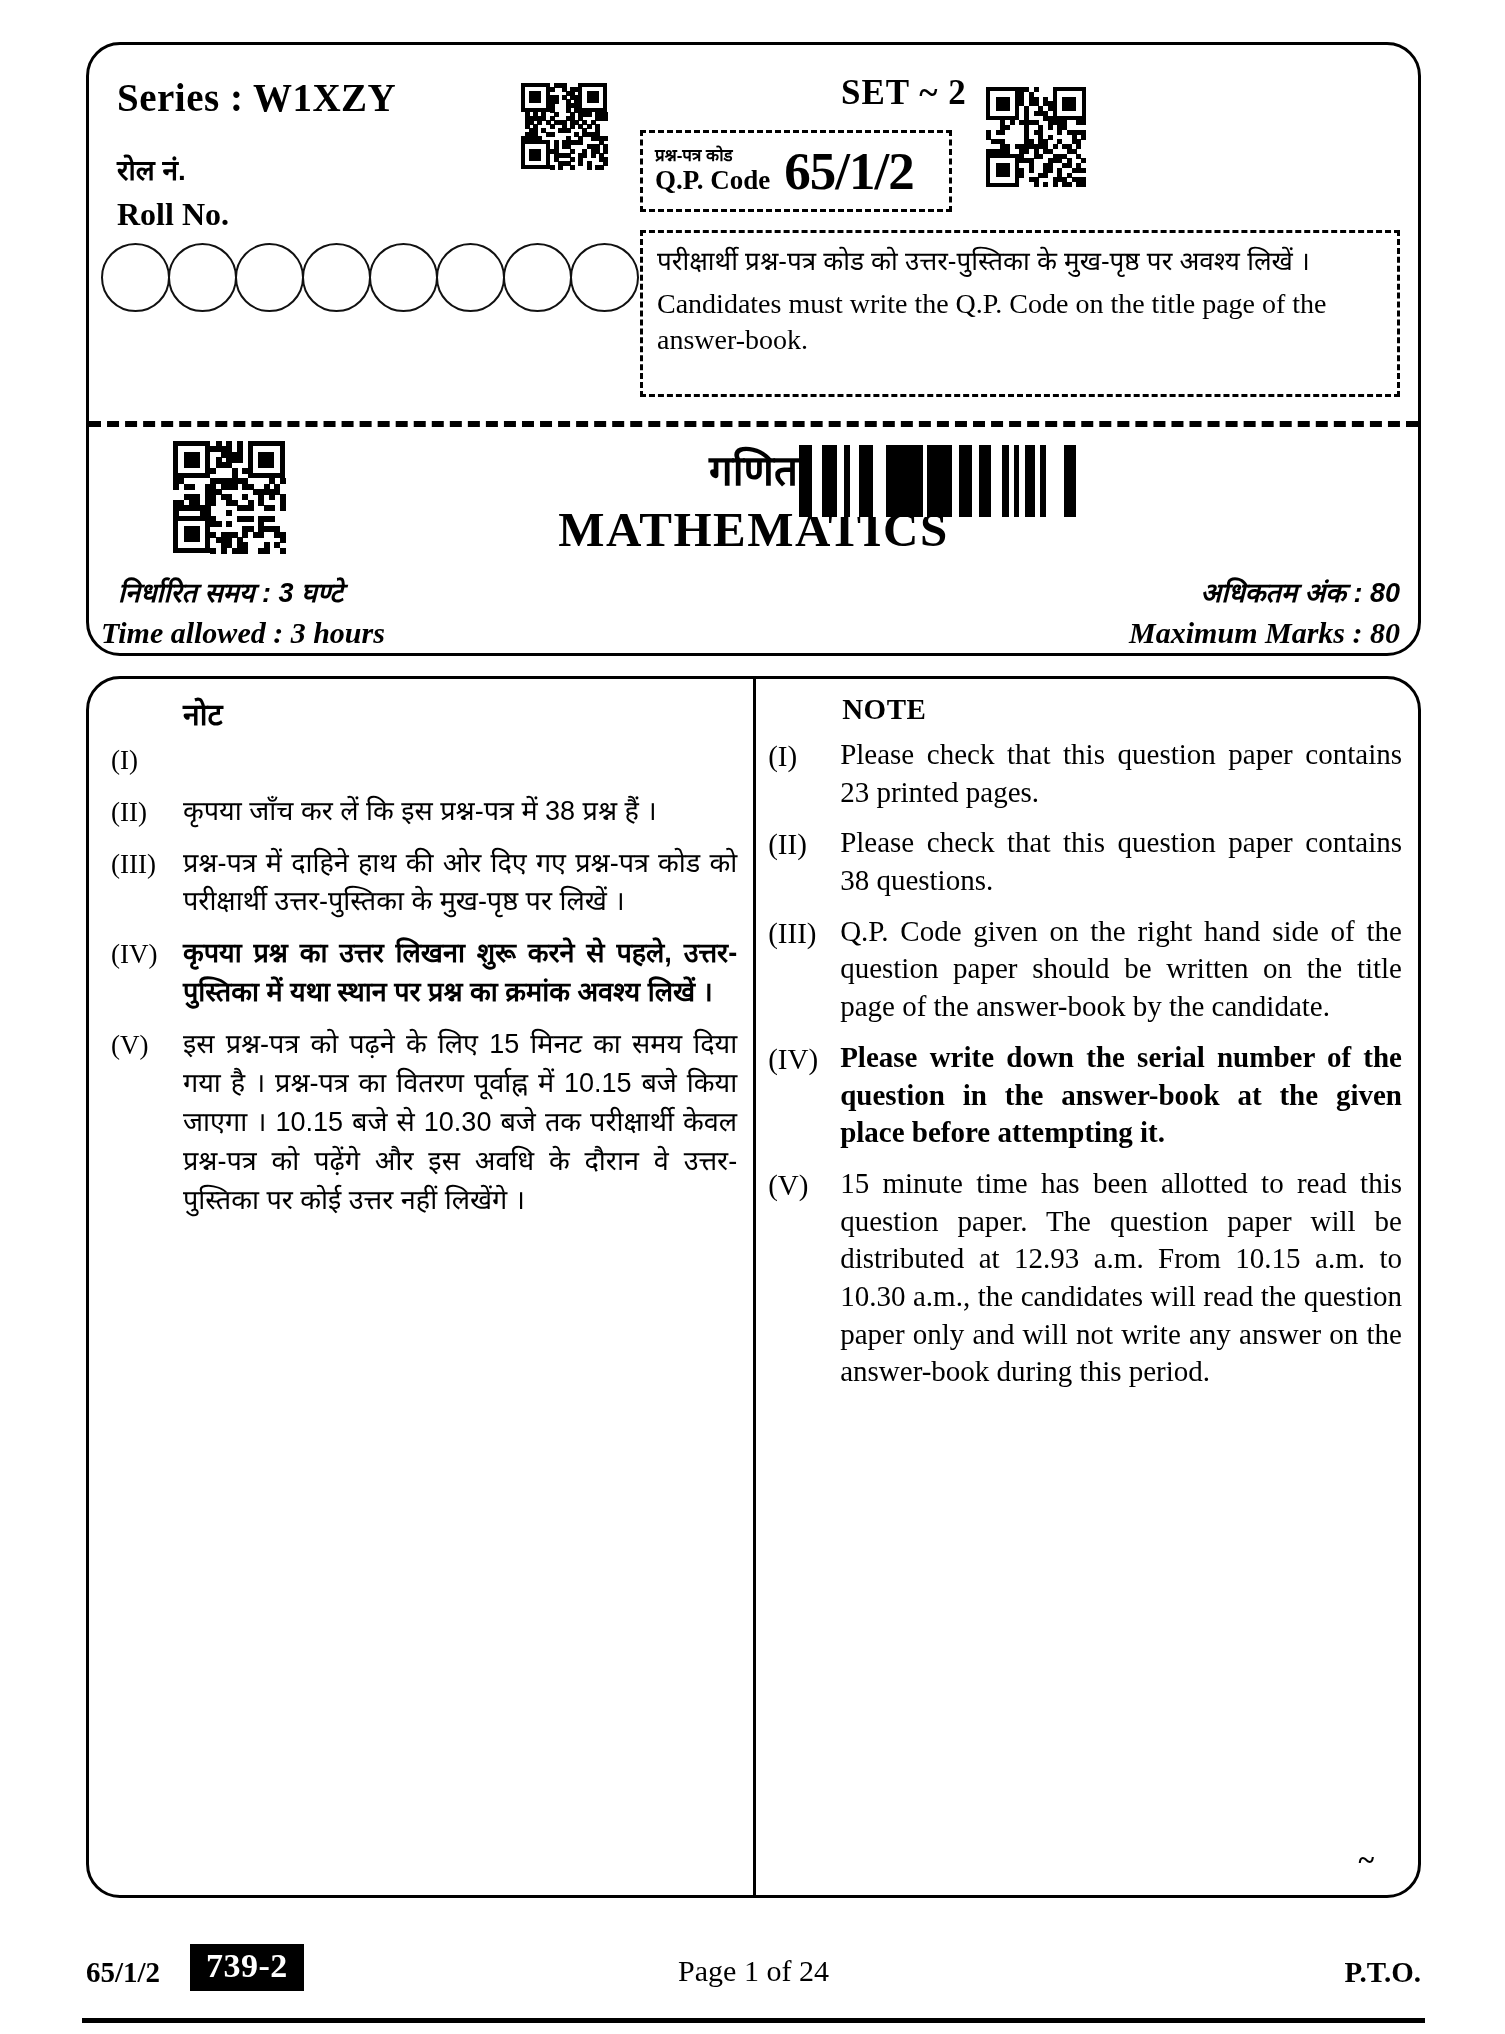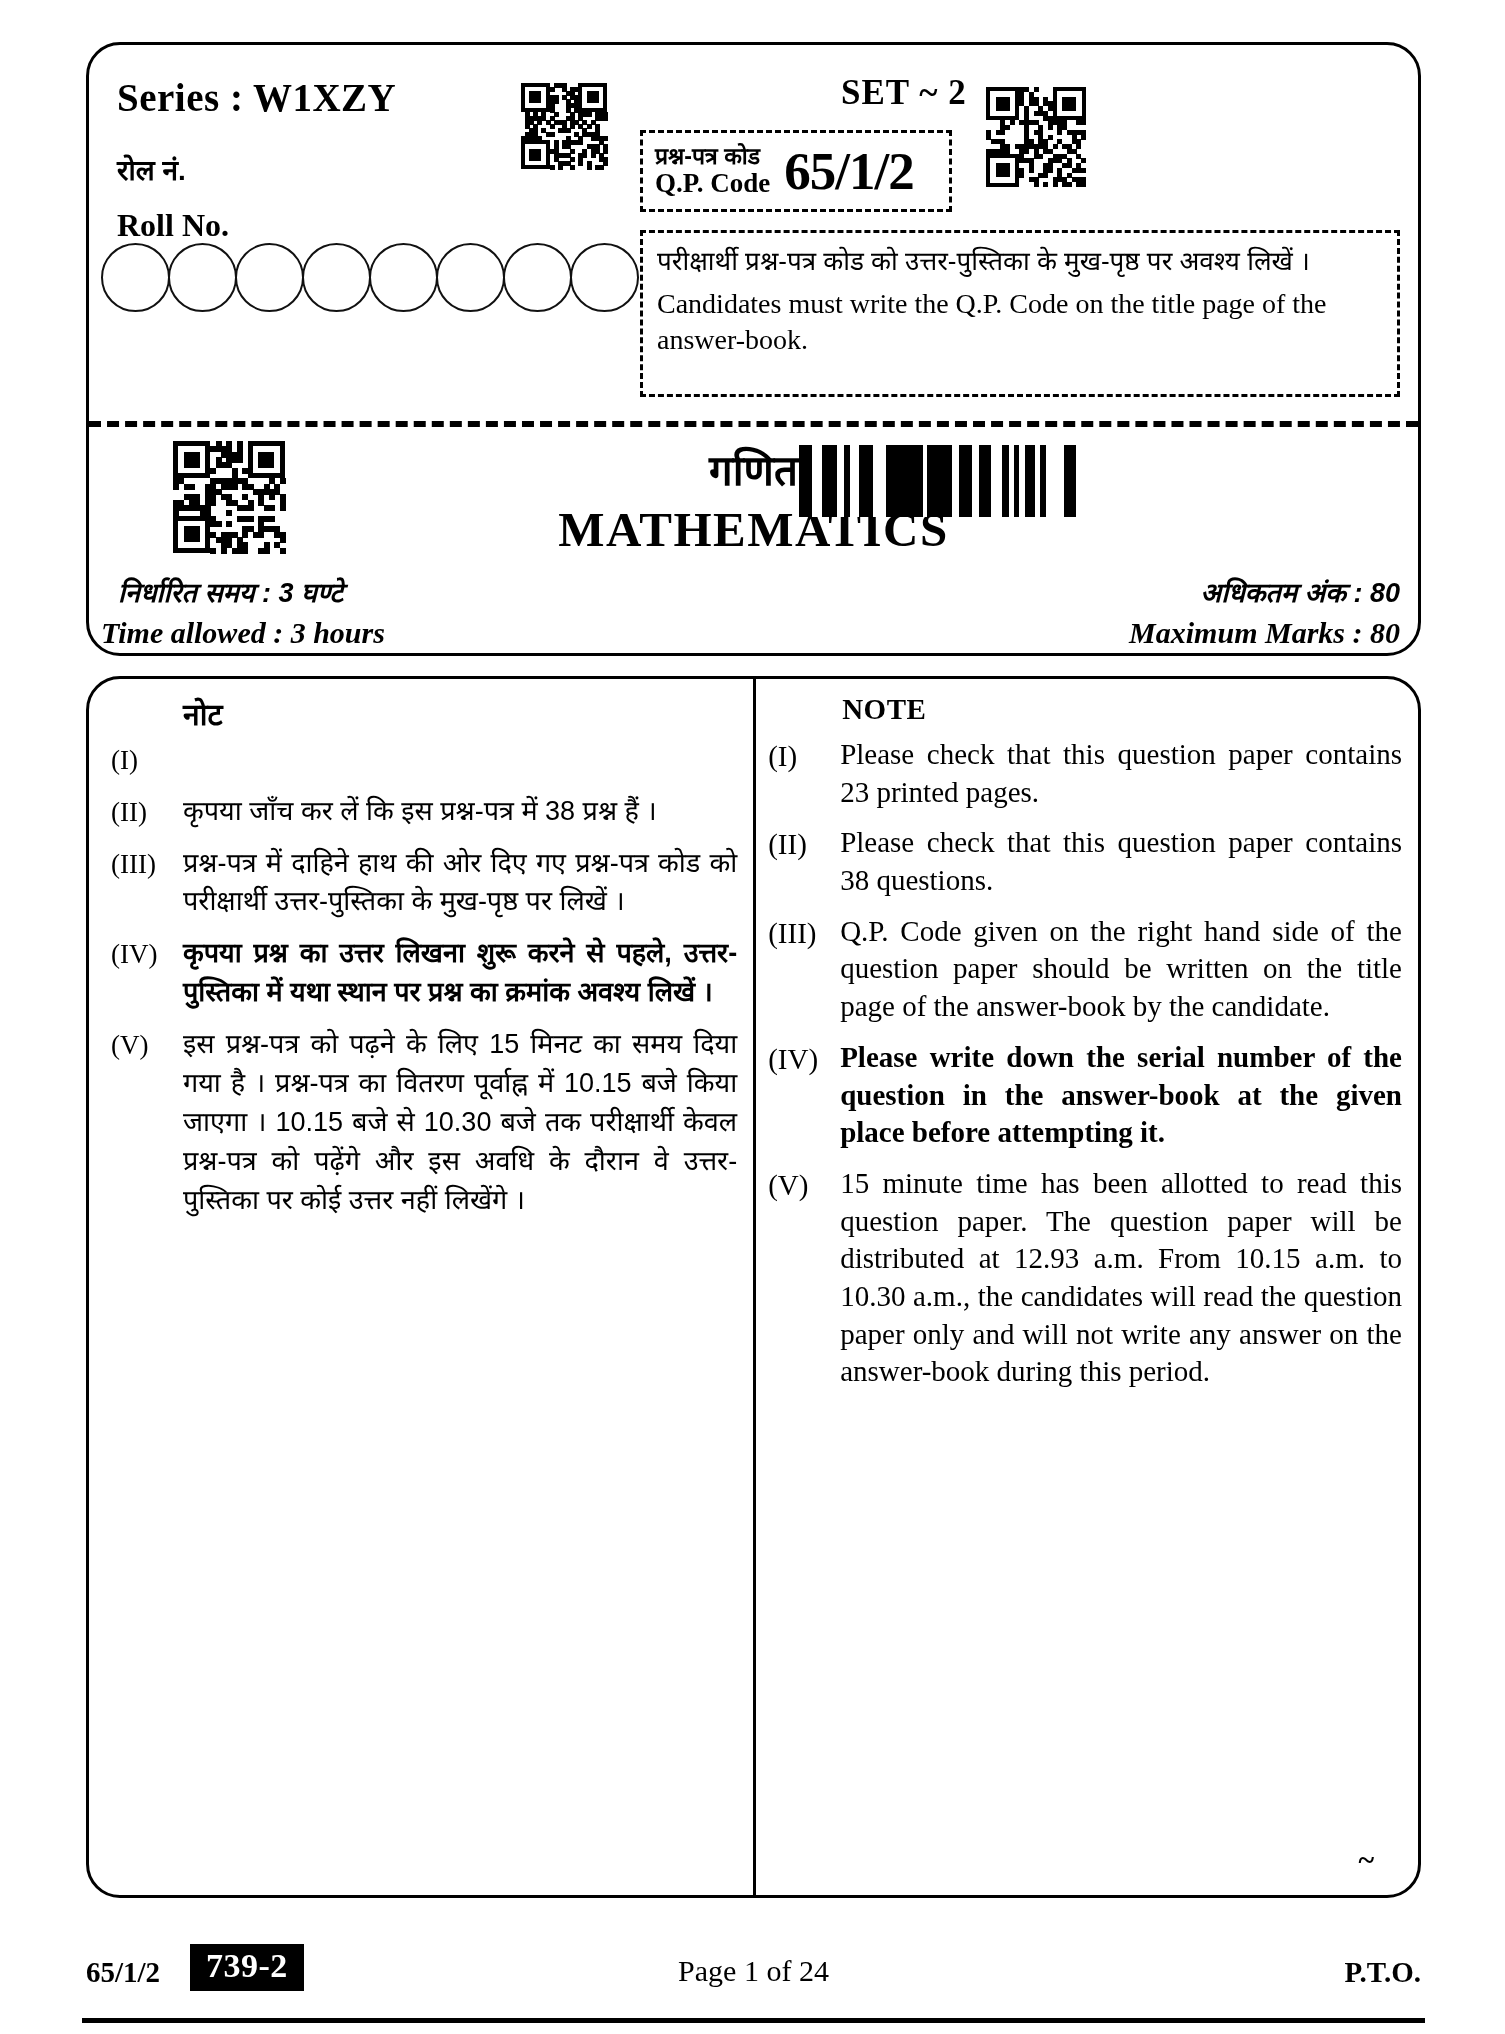--- a/index.html
+++ b/index.html
@@ -52,21 +52,21 @@
     position: absolute;
     left: 28px;
     top: 105px;
     font-size: 28px;
     font-weight: bold;
     font-family: "Liberation Sans", "DejaVu Sans", sans-serif;
   }
   .roll-en {
     position: absolute;
     left: 28px;
-    top: 162px;
+    top: 151px;
     font-size: 32px;
     font-weight: bold;
   }
   .roll-circles {
     position: absolute;
     left: 12px;
     top: 198px;
     display: flex;
   }
   .roll-circle {
@@ -131,21 +131,21 @@
     display: flex;
     align-items: center;
     padding-left: 12px;
   }
   .qp-labels {
     display: flex;
     flex-direction: column;
     line-height: 1.08;
   }
   .qp-hi {
-    font-size: 23px;
+    font-size: 17px;
     font-weight: bold;
     font-family: "Liberation Sans", "DejaVu Sans", sans-serif;
   }
   .qp-en {
     font-size: 27px;
     font-weight: bold;
   }
   .qp-code-value {
     font-size: 53px;
     font-weight: bold;

